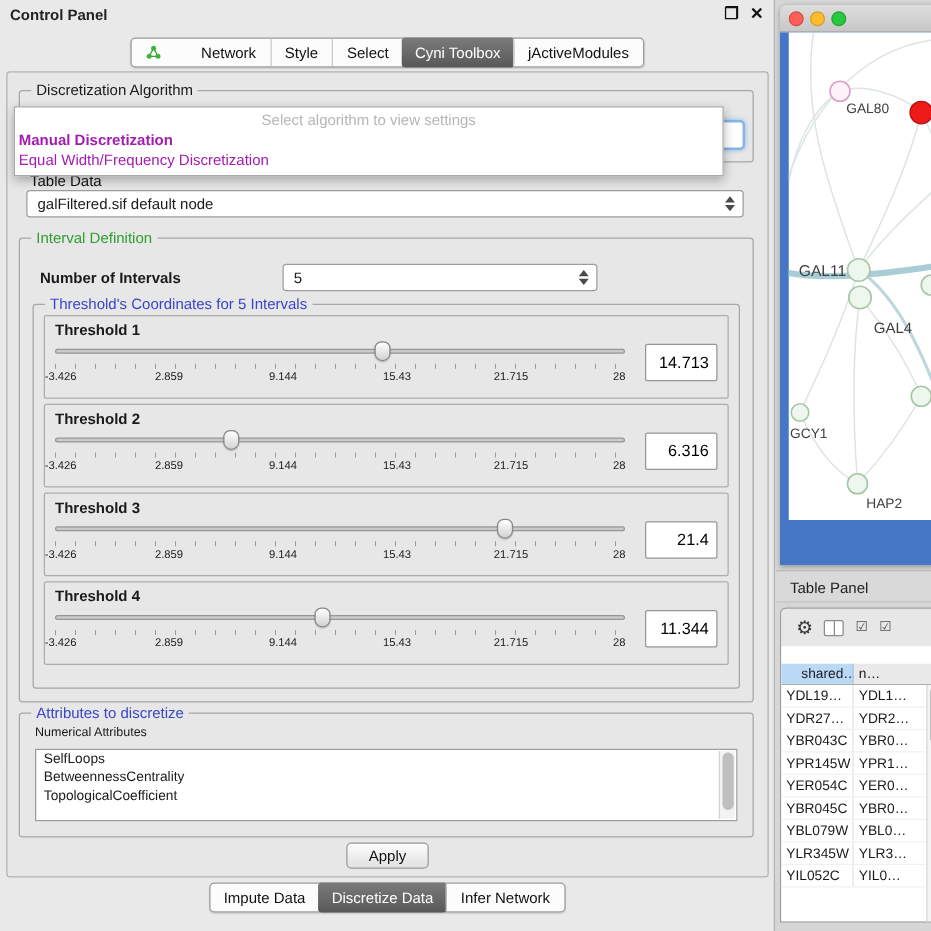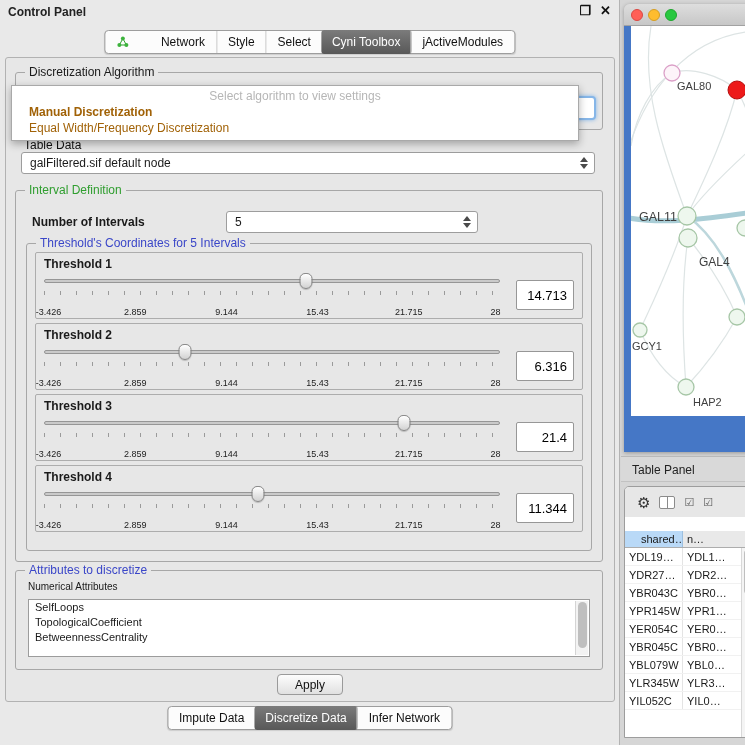--- a/index.html
+++ b/index.html
@@ -34,21 +34,21 @@
   .legend.green { color:#2f9e2f; }
   .legend.blue  { color:#3a46c8; }
 
   
   .algo-fieldset { left:9px; top:14px; width:588px; height:58px; }
   .combo-fragment { position:absolute; left:16px; top:38px; width:574px; height:24px; background:#fff;
     border:2px solid #86b6e8; border-radius:4px; box-shadow:0 0 4px #86b6e8; z-index:1; }
   .algo-menu { position:absolute; left:5px; top:27px; width:568px; background:#fff;
     border:1px solid #a9a9a9; box-shadow:0 3px 8px rgba(0,0,0,.3); z-index:5; padding:2px 0 4px; }
   .algo-menu .menu-header { text-align:center; color:#b6b6b6; font-size:12px; line-height:16px; }
-  .algo-menu .menu-item { font-size:12px; line-height:16px; padding-left:17px; color:#a16207; }
+  .algo-menu .menu-item { font-size:12px; line-height:16px; padding-left:3px; color:#a21caf; }
   .algo-menu .menu-item.bold { font-weight:bold; }
 
   .tabledata-label { position:absolute; left:18px; top:80px; font-size:12px; color:#111; }
   .combo { position:relative; background:#fff; border:1px solid #9d9d9d; border-radius:3px;
     font-size:12px; line-height:20px; padding:0 24px 0 8px; height:22px; overflow:hidden; white-space:nowrap; }
   .stepper { position:absolute; right:4px; top:0; bottom:0; width:12px; display:flex; flex-direction:column; justify-content:center; align-items:center; gap:2px; }
   .tri-up { width:0; height:0; border-left:4px solid transparent; border-right:4px solid transparent; border-bottom:5px solid #4a4a4a; }
   .tri-down { width:0; height:0; border-left:4px solid transparent; border-right:4px solid transparent; border-top:5px solid #4a4a4a; }
   .tabledata-combo { position:absolute; left:15px; top:94px; width:574px; }
 
@@ -63,21 +63,21 @@
   .th-row { display:flex; align-items:center; }
   .slider-wrap { flex:1; position:relative; padding-right:6px; }
   .slider { position:relative; height:18px; }
   .slider .track { position:absolute; left:0; right:0; top:7px; height:4px; background:#cacaca;
     border:1px solid #969696; border-radius:2px; }
   .slider .thumb { position:absolute; top:1px; width:13px; height:16px;
     background:linear-gradient(#ffffff,#d2d2d2); border:1px solid #878787;
     border-radius:6px 6px 7px 7px; transform:translateX(-50%); box-shadow:0 1px 1px rgba(0,0,0,.2); }
   .ticks { height:4px; margin-top:1px;
     background-image:repeating-linear-gradient(90deg,#9a9a9a 0,#9a9a9a 1px,transparent 1px,transparent 16px); }
-  .tick-labels { position:relative; height:11px; font-size:9px; color:#222; margin-top:12px; }
+  .tick-labels { position:relative; height:11px; font-size:9px; color:#222; margin-top:1px; }
   .tick-labels span { position:absolute; transform:translateX(-50%); white-space:nowrap; }
   .tl0{left:1%}.tl1{left:20%}.tl2{left:40%}.tl3{left:60%}.tl4{left:80%}.tl5{left:99%}
   .th-input { width:58px; height:30px; font-family:"Liberation Sans",sans-serif; font-size:13px;
     text-align:right; padding:0 6px; border:1px solid #979797; border-radius:2px; background:#fff; margin-left:10px; }
 
   .attrs-fieldset { left:9px; top:512px; width:588px; height:100px; }
   .attrs-sublabel { position:absolute; left:12px; top:10px; font-size:10px; font-weight:normal; }
   .attrs-list { position:absolute; left:12px; right:12px; top:28px; height:58px; background:#fff;
     border:1px solid #9c9c9c; overflow:hidden; }
   .attrs-item { font-size:11px; line-height:15px; padding-left:6px; }
@@ -288,22 +288,22 @@
             </div>
           </div>
         </div>
       </div>
 
       <div class="fieldset attrs-fieldset">
         <span class="legend blue">Attributes to discretize</span>
         <div class="attrs-sublabel">Numerical Attributes</div>
         <div class="attrs-list">
           <div class="attrs-item">SelfLoops</div>
+          <div class="attrs-item">BetweennessCentrality</div>
           <div class="attrs-item">TopologicalCoefficient</div>
-          <div class="attrs-item">BetweennessCentrality</div>
           <div class="attrs-scroll">
               <div class="attrs-thumb"></div>
             </div>
         </div>
       </div>
 
       <button class="apply-btn">Apply</button>
     </div>
 
     <div class="seg-tabs bottom">

